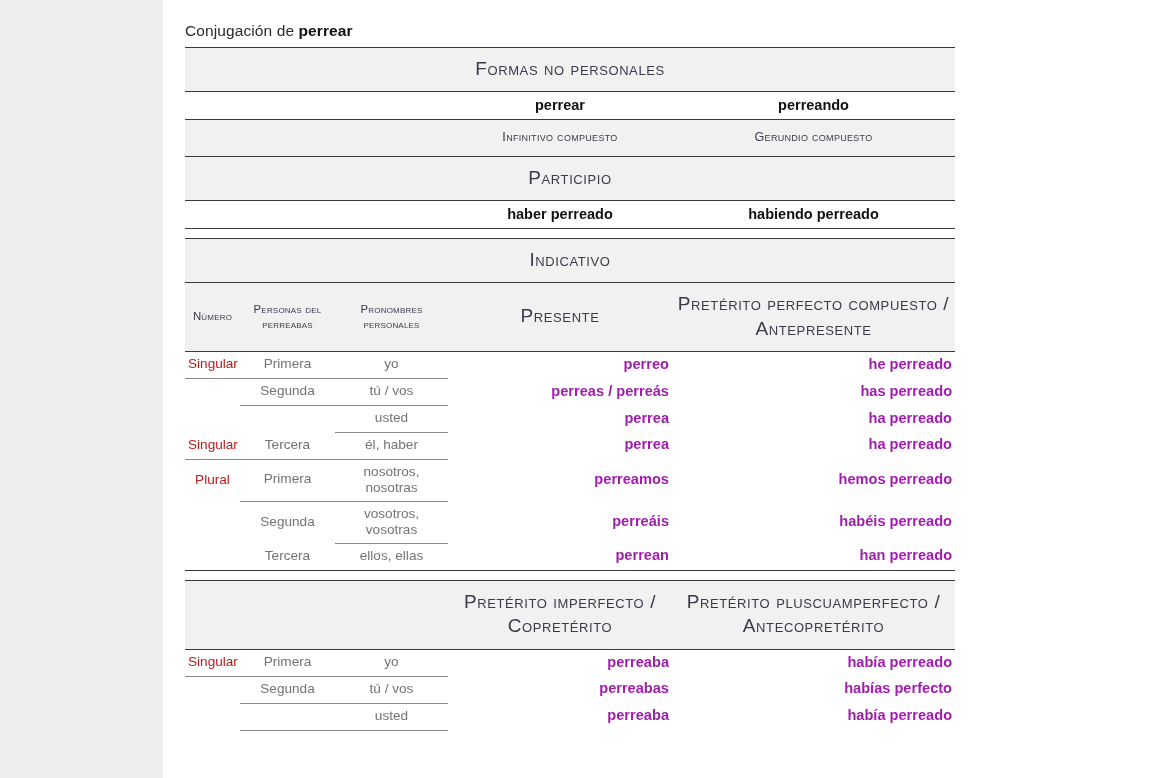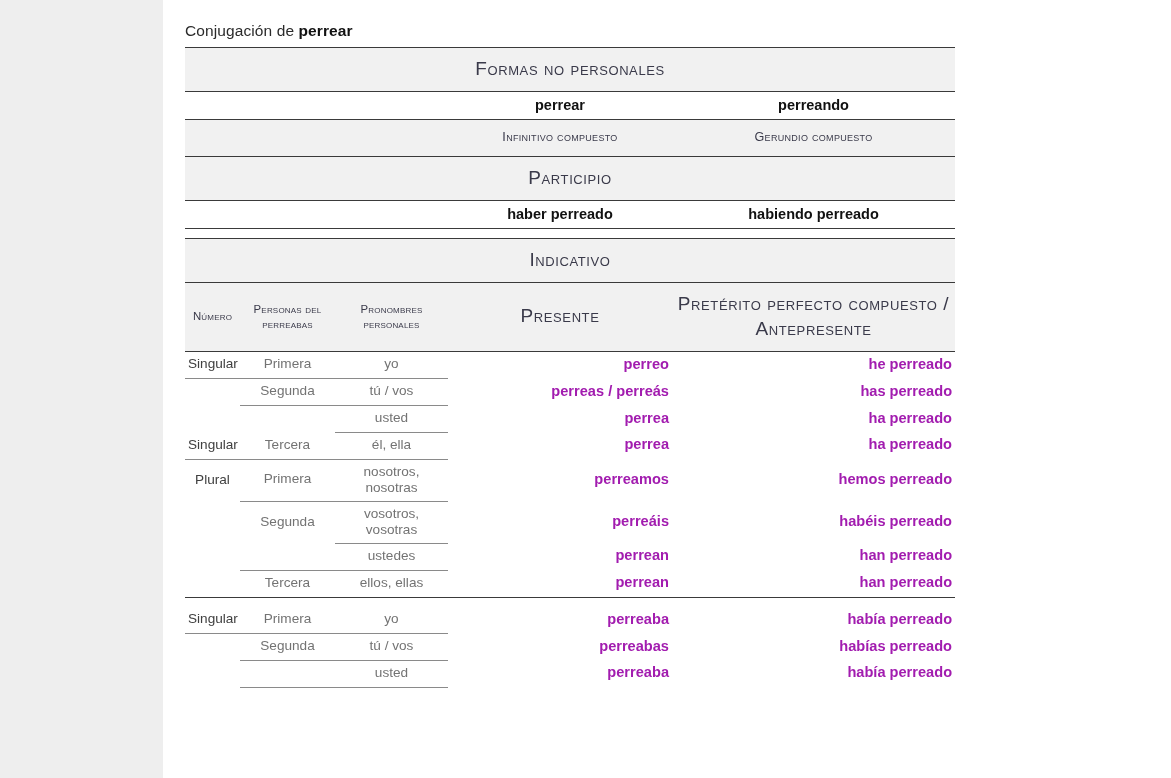--- a/index.html
+++ b/index.html
@@ -105,21 +105,21 @@
   .spacer td { height: 9px; background: #ffffff; border: none; }
 
   
   .pcell {
     text-align: center;
     font-size: 13.6px;
     color: #737373;
     padding: 4px 3px 5px 3px !important;
     line-height: 1.22;
   }
-  .pcell.num { color: #404040; }
+  .pcell.num { color: #b91c1c; }
   .vcell {
     text-align: right;
     font-weight: 700;
     font-size: 14.6px;
     color: #a21caf;
     padding: 4px 3px 5px 3px !important;
     line-height: 1.22;
   }
   .two-line { line-height: 1.18; }
 </style>
@@ -220,21 +220,21 @@
           <tr>
             <td class="pcell num"></td>
             <td class="pcell"></td>
             <td class="pcell rule-mid">usted</td>
             <td class="vcell">perrea</td>
             <td class="vcell">ha perreado</td>
           </tr>
           <tr>
             <td class="pcell num rule-mid">Singular</td>
             <td class="pcell rule-mid">Tercera</td>
-            <td class="pcell rule-mid">él, ella</td>
+            <td class="pcell rule-mid">él, haber</td>
             <td class="vcell">perrea</td>
             <td class="vcell">ha perreado</td>
           </tr>
           <tr>
             <td class="pcell num">Plural</td>
             <td class="pcell rule-mid">Primera</td>
             <td class="pcell rule-mid two-line">
               <span>nosotros,</span><br>
               <span>nosotras</span>
             </td>
@@ -245,52 +245,56 @@
             <td class="pcell num"></td>
             <td class="pcell">Segunda</td>
             <td class="pcell rule-mid two-line">
               <span>vosotros,</span><br>
               <span>vosotras</span>
             </td>
             <td class="vcell">perreáis</td>
             <td class="vcell">habéis perreado</td>
           </tr>
           <tr>
-            <td class="pcell num"></td>
-            <td class="pcell rule-mid"></td>
-            <td class="pcell rule-mid">ustedes</td>
-            <td class="vcell">perrean</td>
-            <td class="vcell">han perreado</td>
-          </tr>
-          <tr>
             <td class="pcell num rule-dark"></td>
             <td class="pcell rule-dark">Tercera</td>
             <td class="pcell rule-dark">ellos, ellas</td>
             <td class="vcell rule-dark">perrean</td>
             <td class="vcell rule-dark">han perreado</td>
           </tr>
 
           <tr class="spacer">
             <td colspan="5"></td>
           </tr>
 
+          <tr>
+            <td class="band rule-dark rule-top-dark" colspan="3"></td>
+            <td class="hdr rule-dark rule-top-dark">
+              <span>Pretérito imperfecto /</span><br>
+              <span>Copretérito</span>
+            </td>
+            <td class="hdr rule-dark rule-top-dark">
+              <span>Pretérito pluscuamperfecto /</span><br>
+              <span>Antecopretérito</span>
+            </td>
+          </tr>
 
           <tr>
             <td class="pcell num rule-mid">Singular</td>
             <td class="pcell rule-mid">Primera</td>
             <td class="pcell rule-mid">yo</td>
             <td class="vcell">perreaba</td>
             <td class="vcell">había perreado</td>
           </tr>
           <tr>
             <td class="pcell num"></td>
             <td class="pcell rule-mid">Segunda</td>
             <td class="pcell rule-mid">tú / vos</td>
             <td class="vcell">perreabas</td>
-            <td class="vcell">habías perreado</td>
+            <td class="vcell">habías perfecto</td>
           </tr>
           <tr>
             <td class="pcell num"></td>
             <td class="pcell rule-mid"></td>
             <td class="pcell rule-mid">usted</td>
             <td class="vcell">perreaba</td>
             <td class="vcell">había perreado</td>
           </tr>
 
         </tbody>

